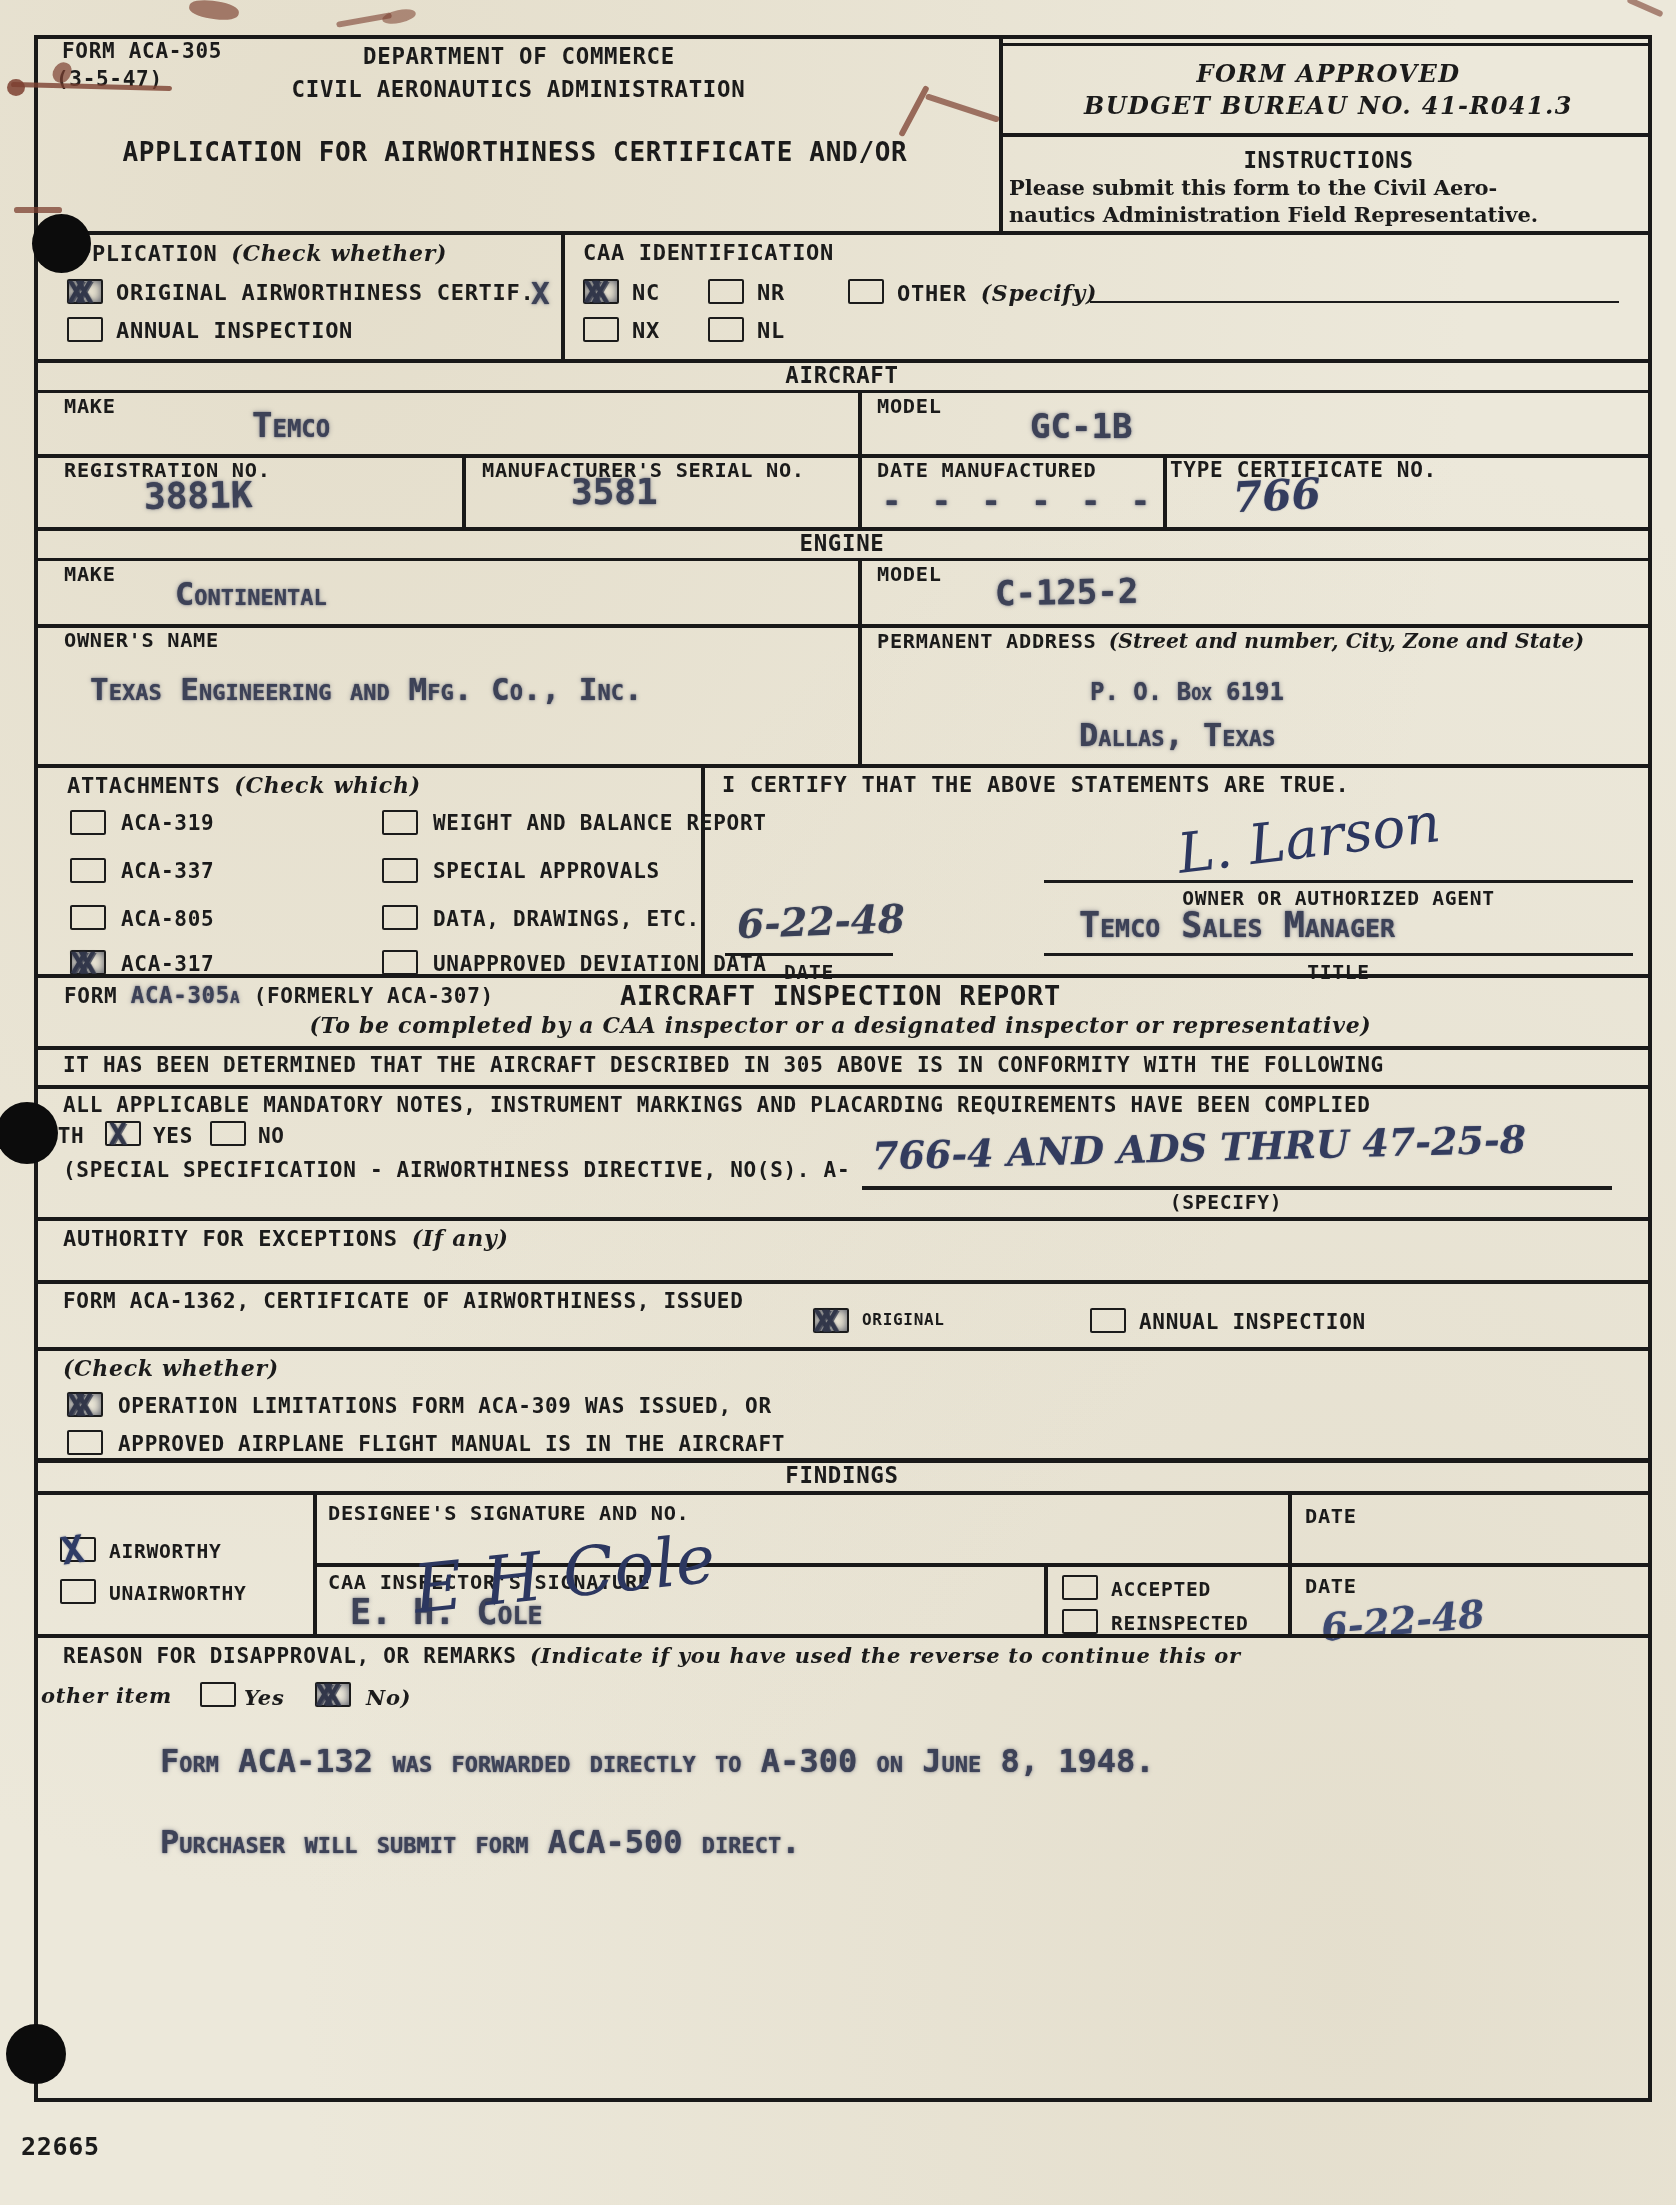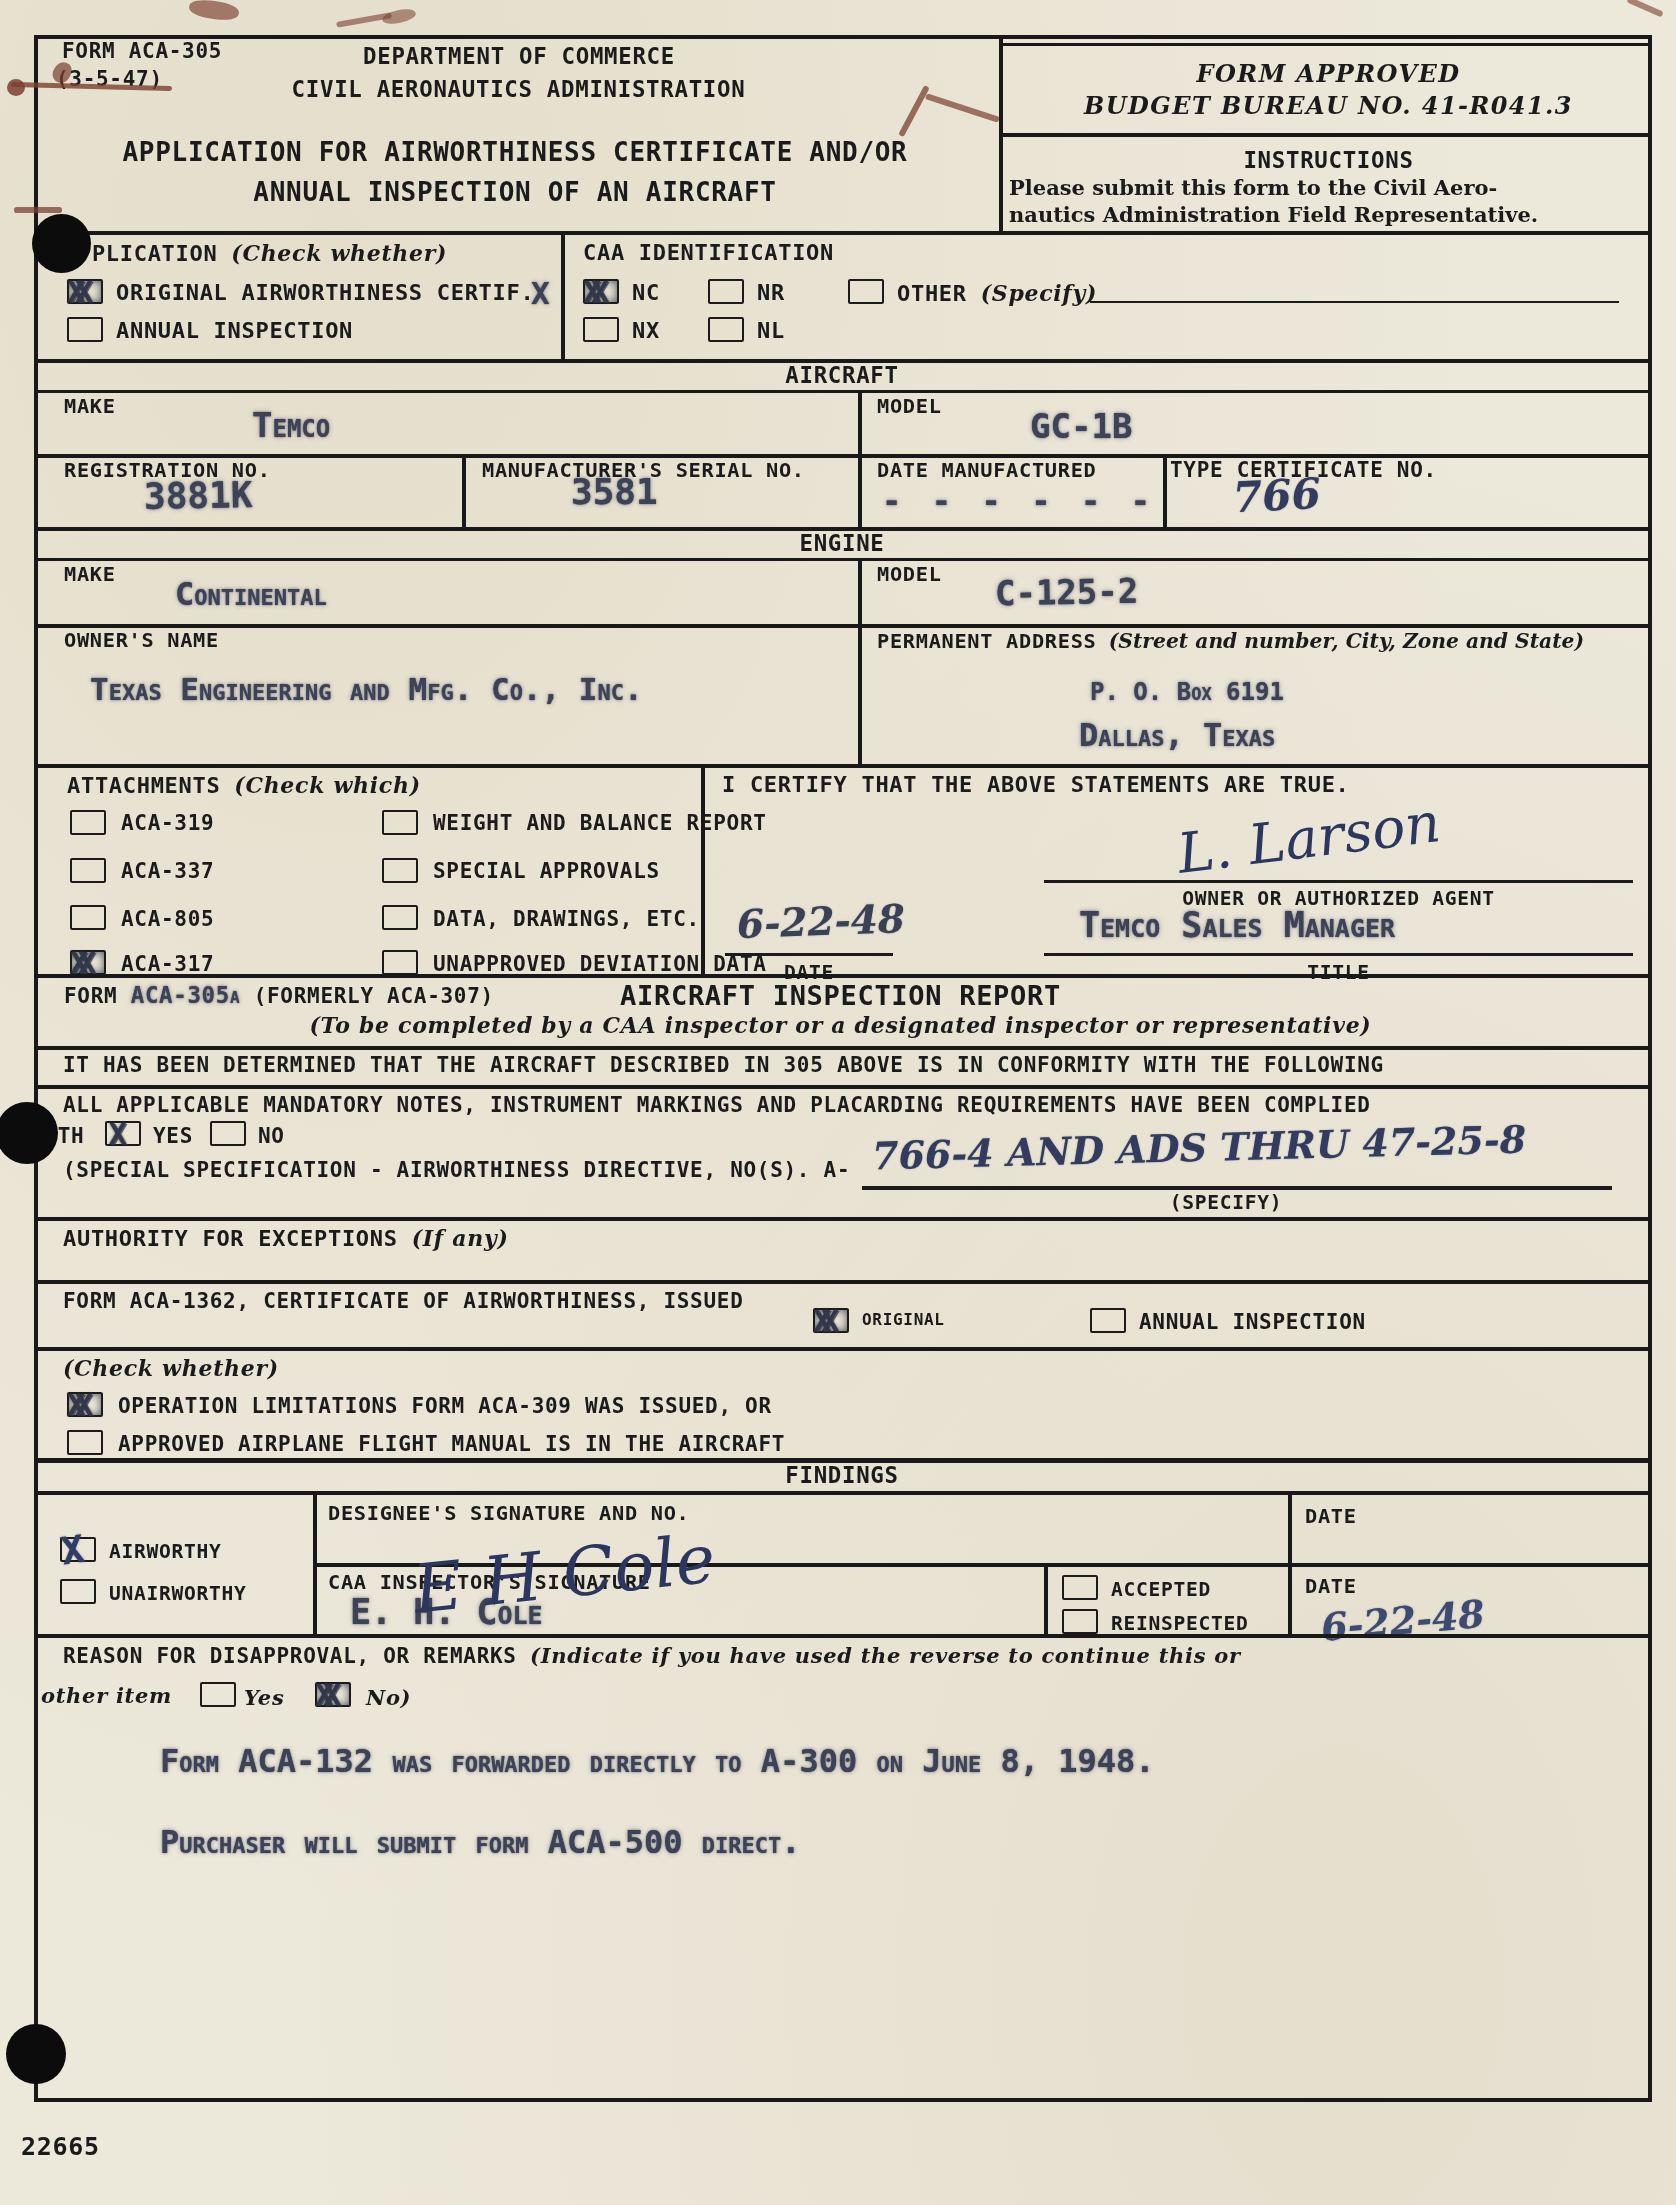--- a/index.html
+++ b/index.html
@@ -79,21 +79,20 @@
   <div class="vline" style="left:1044px;top:1563px;height:71px;"></div>
   <div class="hline" style="left:34px;top:1634px;width:1618px;height:4.2px;"></div>
 
   <div class="lbl" style="left:62px;top:39px;font-size:21px;">FORM ACA-305</div>
   <div class="lbl" style="left:56px;top:67px;font-size:21px;">(3-5-47)</div>
 
   <div class="lbl ctr" style="left:277px;top:43px;width:484px;font-size:22.4px;">DEPARTMENT OF COMMERCE</div>
   <div class="lbl ctr" style="left:231px;top:76px;width:575px;font-size:22.4px;">CIVIL AERONAUTICS ADMINISTRATION</div>
 
   <div class="lbl ctr" style="left:84px;top:137px;width:862px;font-size:26px;">APPLICATION FOR AIRWORTHINESS CERTIFICATE AND/OR</div>
-  <div class="lbl ctr" style="left:84px;top:177px;width:862px;font-size:26px;">ANNUAL INSPECTION OF AN AIRCRAFT</div>
 
   <div class="lbl serifit ctr" style="left:1013px;top:59px;width:631px;font-size:24px;letter-spacing:1.4px;">FORM APPROVED</div>
   <div class="lbl serifit ctr" style="left:1013px;top:91px;width:631px;font-size:24px;letter-spacing:1.4px;">BUDGET BUREAU NO. 41-R041.3</div>
 
   <div class="lbl ctr" style="left:1013px;top:147px;width:631px;font-size:22.4px;">INSTRUCTIONS</div>
   <div class="abs" style="left:1009px;top:175px;font-family:'DejaVu Serif',serif;font-weight:bold;font-size:21px;white-space:nowrap;">Please submit this form to the Civil Aero-</div>
   <div class="abs" style="left:1009px;top:202px;font-family:'DejaVu Serif',serif;font-weight:bold;font-size:21px;white-space:nowrap;">nautics Administration Field Representative.</div>
 
   <div class="lbl" style="left:64px;top:240px;font-size:22px;">
     <span>APPLICATION</span>

